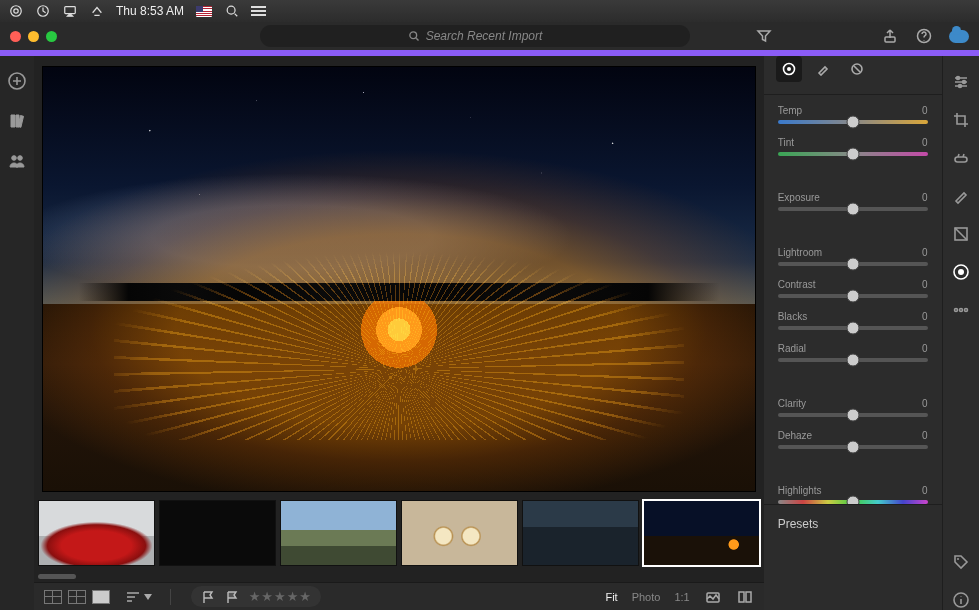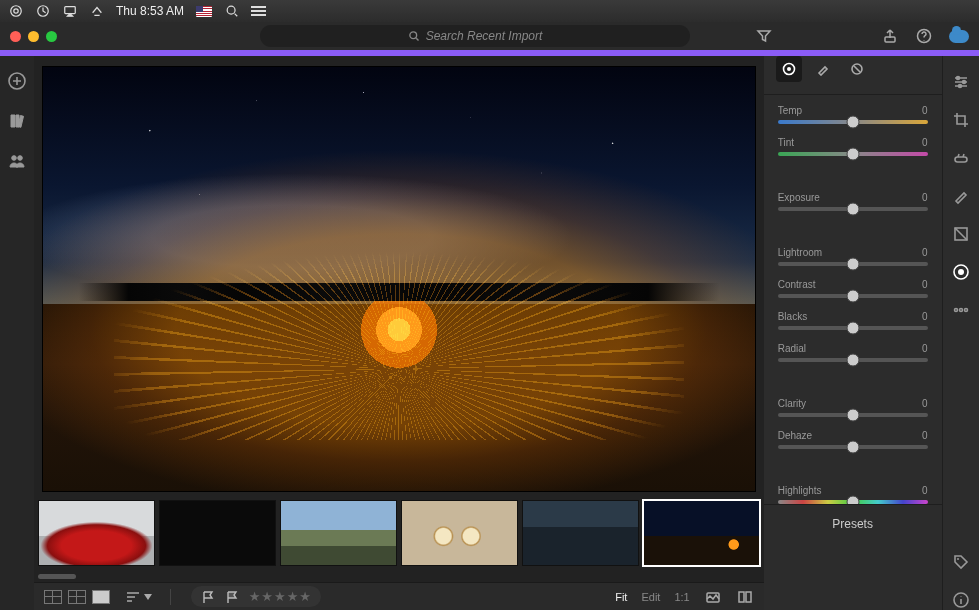--- a/index.html
+++ b/index.html
@@ -92,21 +92,21 @@
 .rp-div{height:1px;background:#1e1e1e;margin:0 0 10px}
 .sliders{padding:0 14px;display:flex;flex-direction:column;gap:13px;overflow-y:auto}
 .sl-row{display:flex;flex-direction:column;gap:4px}
 .sl-head{display:flex;justify-content:space-between;font-size:10px;color:#999}
 .track{height:4px;border-radius:2px;position:relative;background:#555}
 .track.temp{background:linear-gradient(90deg,#3a7acc,#888 50%,#d9a63a)}
 .track.tint{background:linear-gradient(90deg,#3aa655,#888 50%,#c44aa8)}
 .track.sat{background:linear-gradient(90deg,#888,#c44,#cc4,#4c4,#4cc,#44c,#c4c)}
 .knob{position:absolute;top:50%;width:13px;height:13px;border-radius:50%;background:#ccc;border:1px solid #444;transform:translate(-50%,-50%)}
 .sl-gap{height:10px}
-.presets{border-top:1px solid #1e1e1e;padding:12px 14px;color:#ccc;font-size:12px;text-align:center}
+.presets{border-top:1px solid #1e1e1e;padding:12px 14px;color:#ccc;font-size:12px;}
 
 .far-rail{width:40px;background:#2c2c2c;border-left:1px solid #1e1e1e;display:flex;flex-direction:column;align-items:center;padding-top:16px;gap:18px;justify-content:flex-start}
 .fr-ico{width:20px;height:20px;display:flex;align-items:center;justify-content:center}
 .fr-ico svg{width:18px;height:18px;stroke:#999;fill:none;stroke-width:1.6}
 .fr-ico.active svg{stroke:#fff}
 .fr-spacer{flex:1}
 </style>
 </head>
 <body>
 
@@ -239,21 +239,21 @@
         <div class="stars">
             <span>★</span>
             <span>★</span>
             <span>★</span>
             <span>★</span>
             <span>★</span>
           </div>
       </div>
       <div class="bb-right">
         <span class="active">Fit</span>
-        <span>Edit</span>
+        <span>Photo</span>
         <span>1:1</span>
         <span class="tb-ico">
             <svg viewBox="0 0 16 16">
               <rect x="2" y="4" width="12" height="9" rx="1"></rect>
               <path d="M2 10l3-3 3 3 3-4 3 4"></path>
             </svg>
           </span>
         <span class="tb-ico">
             <svg viewBox="0 0 16 16">
               <rect x="2" y="3" width="5" height="10"></rect>

